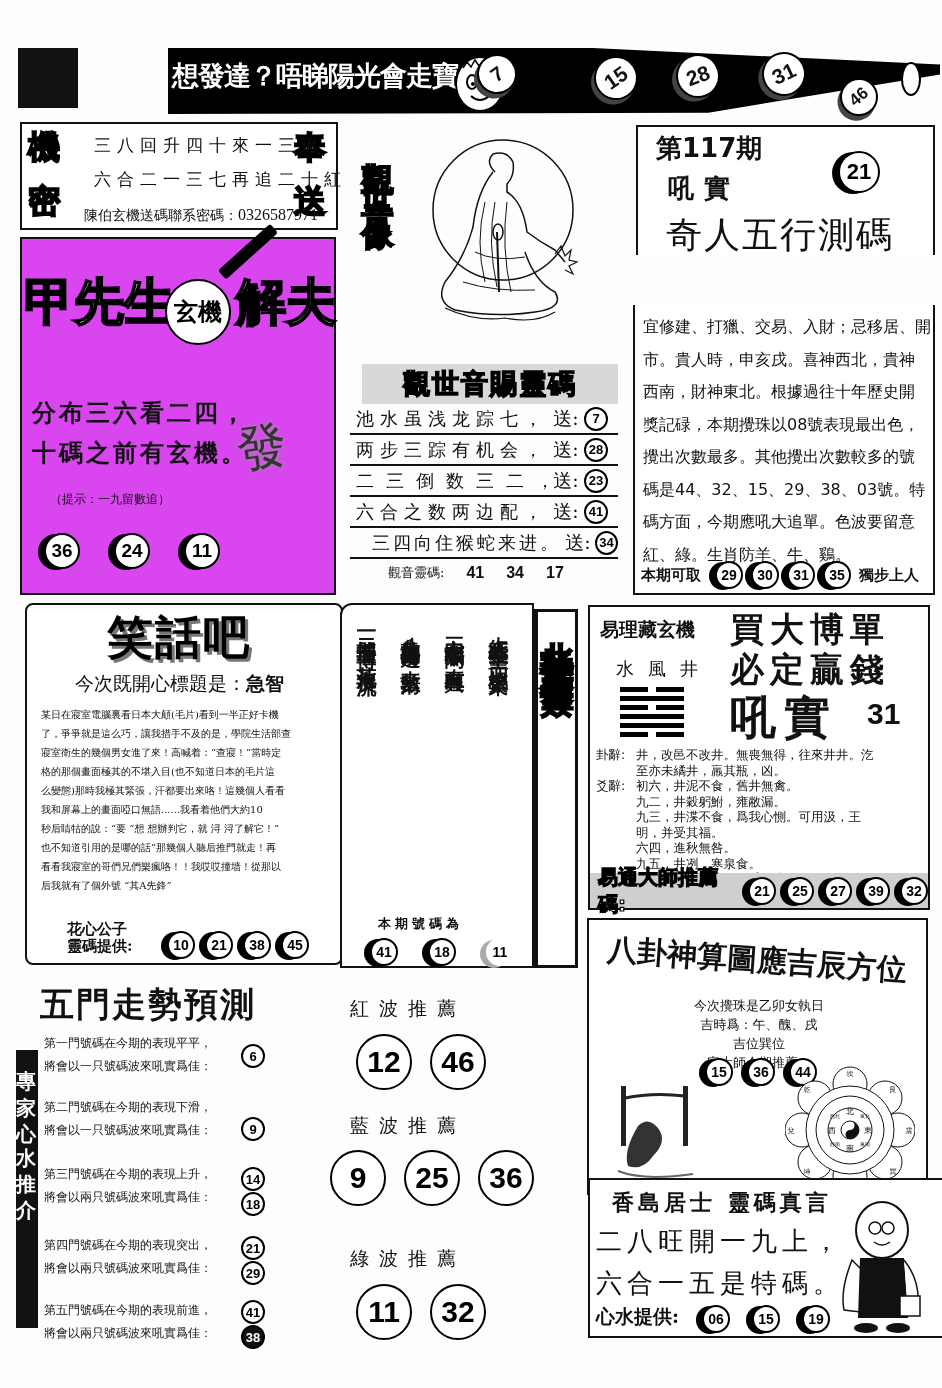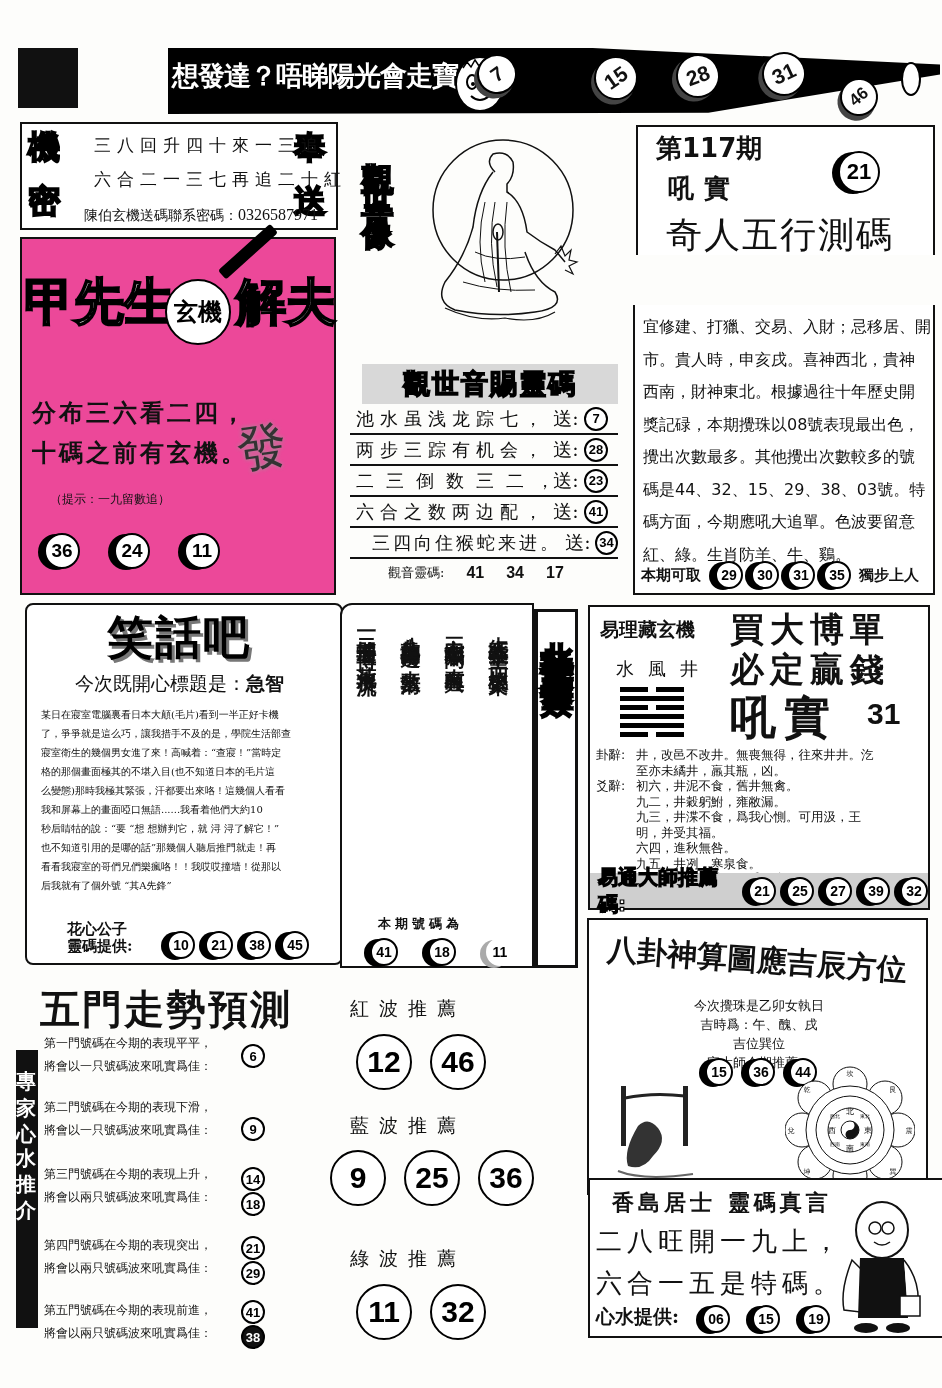--- a/index.html
+++ b/index.html
@@ -34,21 +34,21 @@
            font-weight:bold; box-shadow:-5px 2px 0 #444; }
 
   
   #secret { left:20px; top:122px; width:318px; height:108px; }
   #secret .bigc { position:absolute; font-size:32px; }
   #secret .line { position:absolute; left:72px; font-size:17px; letter-spacing:6px; white-space:nowrap; }
   #secret .contact { position:absolute; left:62px; top:82px; font-size:14px; white-space:nowrap; }
   #secret .contact b { font-family:"Liberation Serif", serif; font-size:16px; font-weight:normal; }
 
   
-  #jia { left:20px; top:237px; width:316px; height:358px; background:#ec4899; }
+  #jia { left:20px; top:237px; width:316px; height:358px; background:#d946ef; }
   #jia .title { position:absolute; top:30px; font-size:50px; white-space:nowrap; }
   #jia .badge { position:absolute; left:143px; top:40px; width:66px; height:66px; border-radius:50%;
                 border:2px solid #000; background:#fff; display:flex; align-items:center; justify-content:center;
                 font-size:24px; font-weight:bold; color:#000; }
   #jia .stick { position:absolute; left:200px; top:30px; width:70px; height:12px; background:#000;
                 transform:rotate(-42deg); transform-origin:left center; border-radius:3px; }
   #jia .verse { position:absolute; left:10px; font-size:24px; font-weight:bold; letter-spacing:3px;
                 font-family:"DejaVu Sans", sans-serif; white-space:nowrap; }
   #jia .hint { position:absolute; left:28px; top:252px; font-size:12px; }
   #jia .stamp { position:absolute; left:215px; top:175px; font-size:50px; color:#333; transform:rotate(-8deg);
@@ -144,21 +144,21 @@
 
   
   #truew { left:588px; top:1178px; width:372px; height:160px; }
   #truew .title { position:absolute; left:22px; top:8px; font-size:22px; font-weight:bold; letter-spacing:4px; font-family:"DejaVu Sans", sans-serif; }
   #truew .ln { position:absolute; left:6px; font-size:26px; letter-spacing:5px; font-family:"DejaVu Sans", sans-serif; font-weight:300; white-space:nowrap; }
   #truew .from { position:absolute; left:6px; top:124px; font-size:19px; font-weight:bold; }
   #truew .balls { position:absolute; left:112px; top:125px; display:flex; gap:22px; }
   #truew .man { position:absolute; left:240px; top:20px; }
 
   
-  #fg-title { left:40px; top:982px; font-size:40px; font-weight:bold; letter-spacing:2px; }
+  #fg-title { left:40px; top:982px; font-size:34px; font-weight:bold; letter-spacing:2px; }
   #fg-vert { left:16px; top:1050px; width:22px; height:278px; background:#111; display:flex; justify-content:center; }
   #fg-vert span { writing-mode:vertical-rl; text-orientation:upright; color:#fff; font-size:20px; font-weight:bold; letter-spacing:26px; padding-top:4px; }
   .fg-item { position:absolute; left:44px; font-size:12px; line-height:23px; font-family:"DejaVu Sans", sans-serif; }
   .fg-balls { position:absolute; left:241px; display:flex; flex-direction:column; gap:1px; }
 
   
   .wave-lab { position:absolute; font-size:19px; letter-spacing:10px; }
   .wave-balls { position:absolute; display:flex; gap:18px; }
 </style>
 </head>

